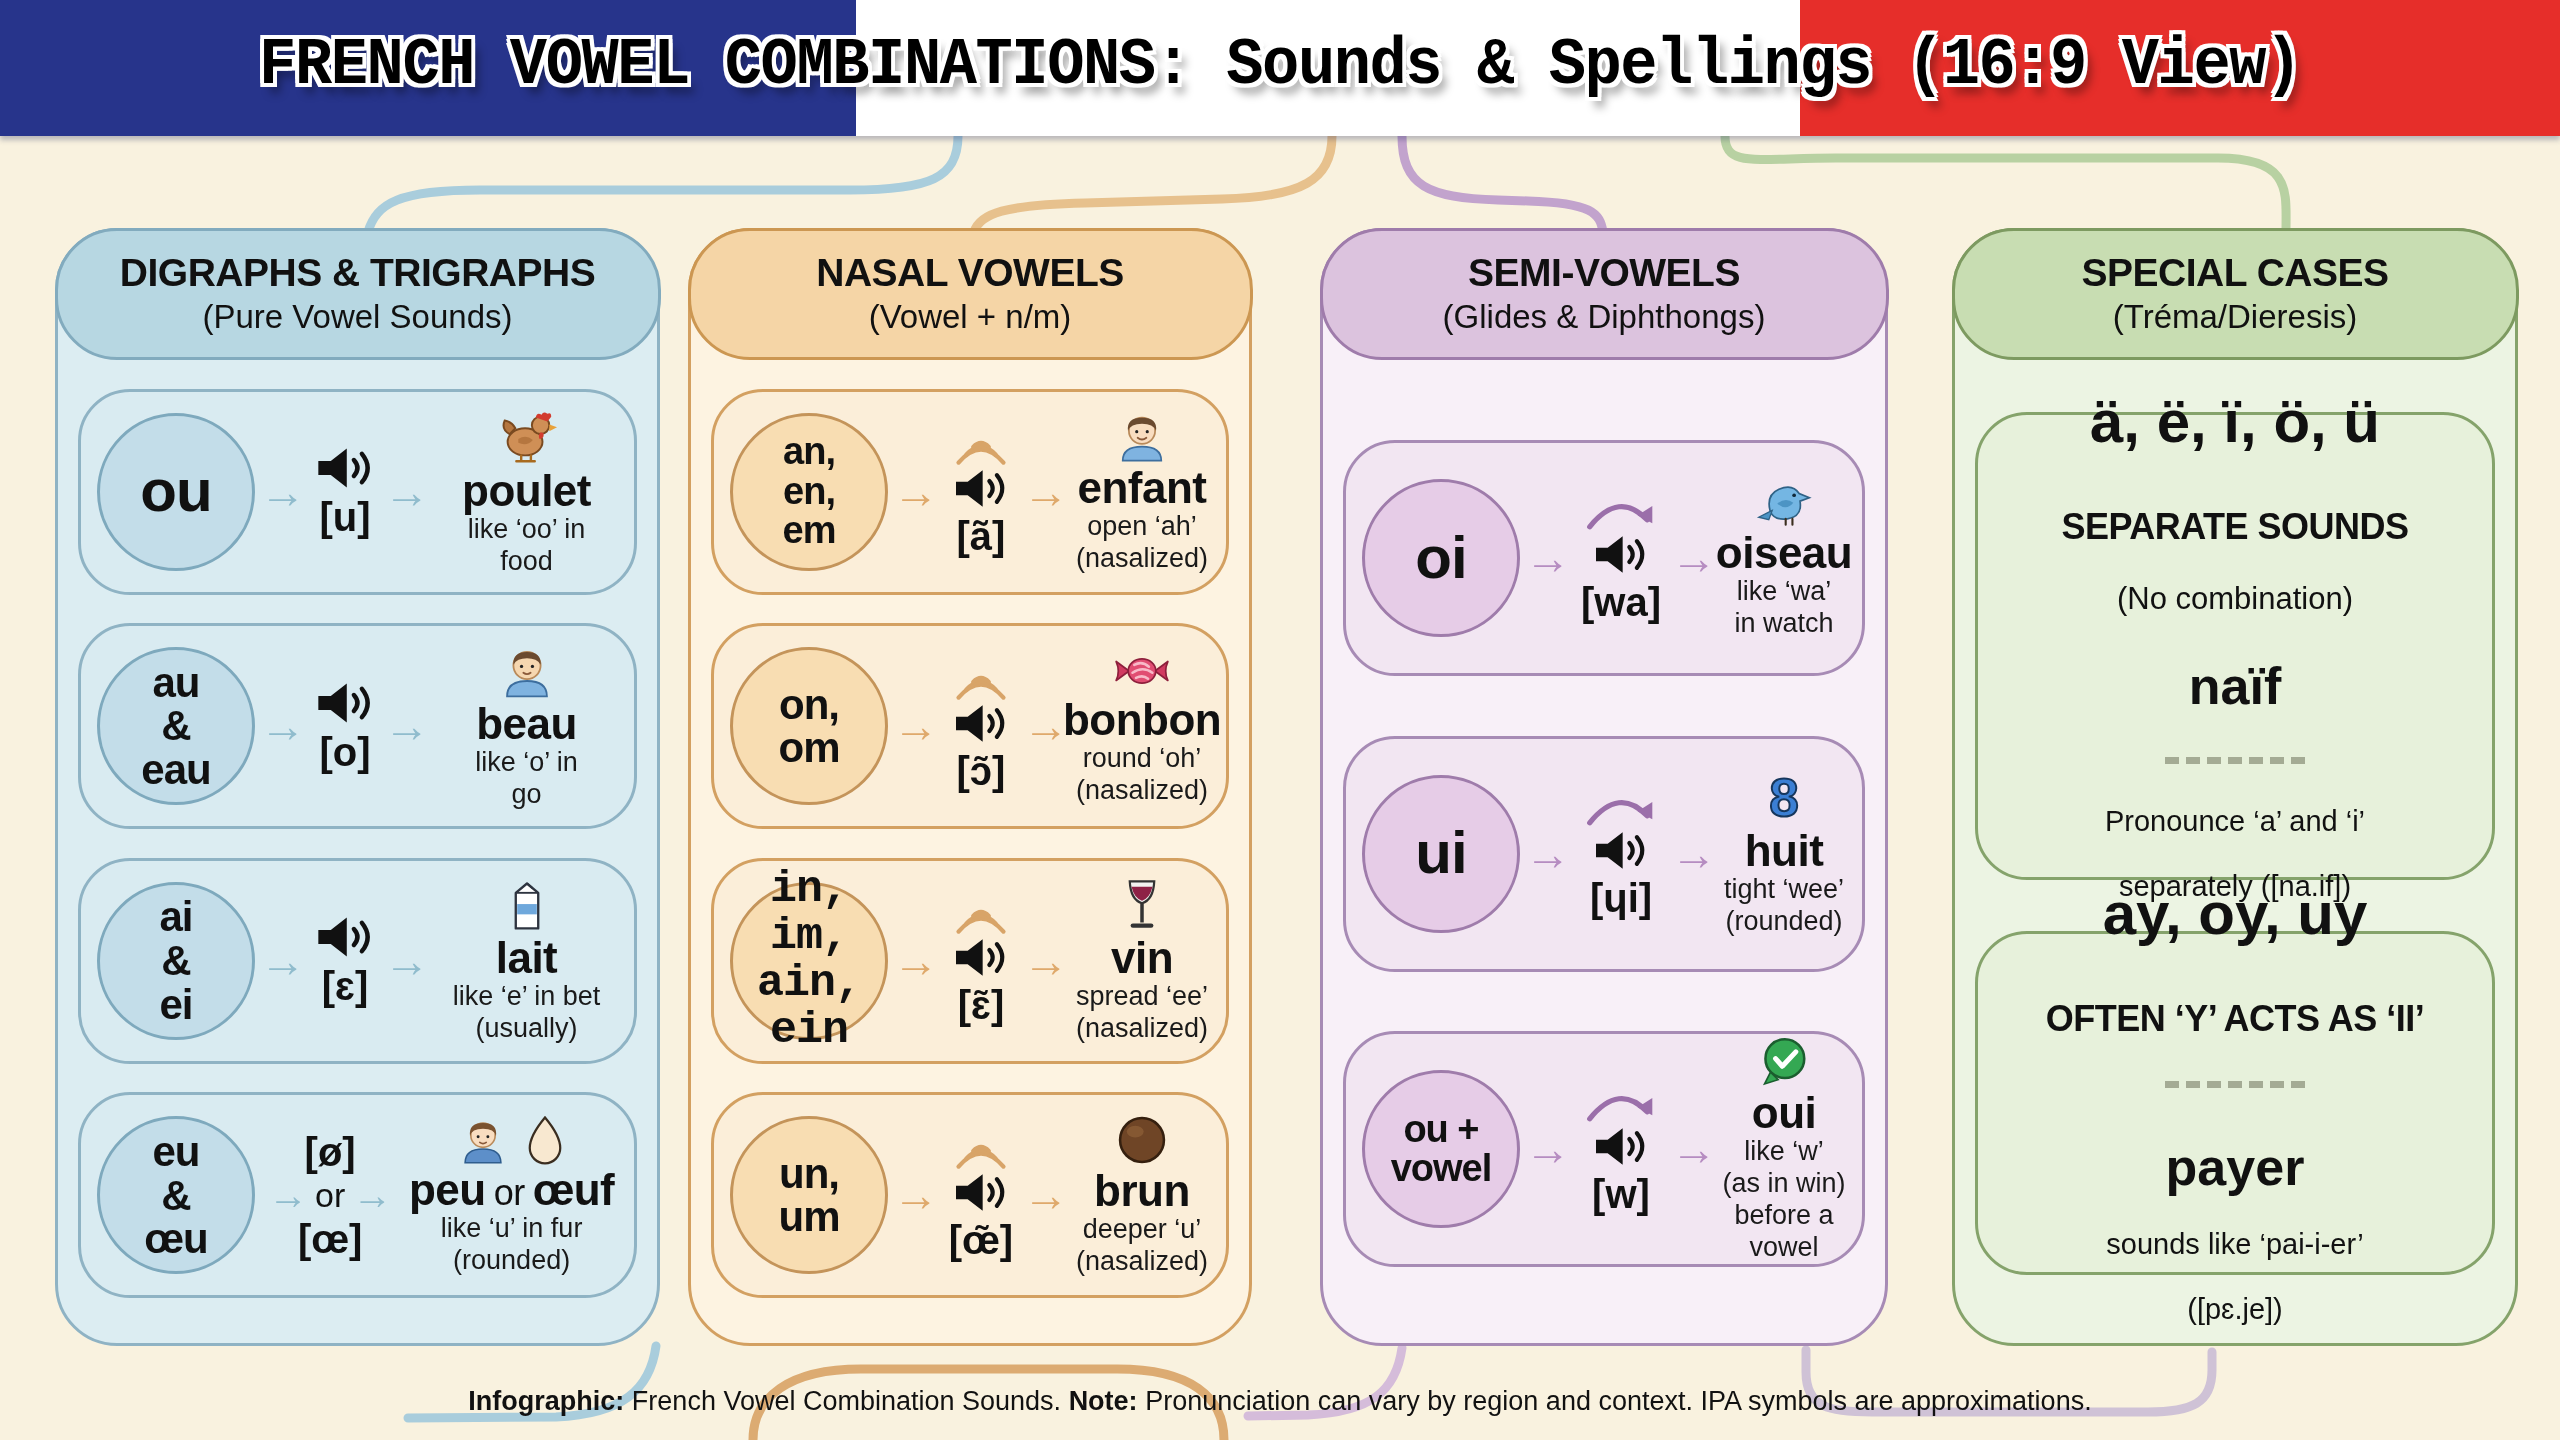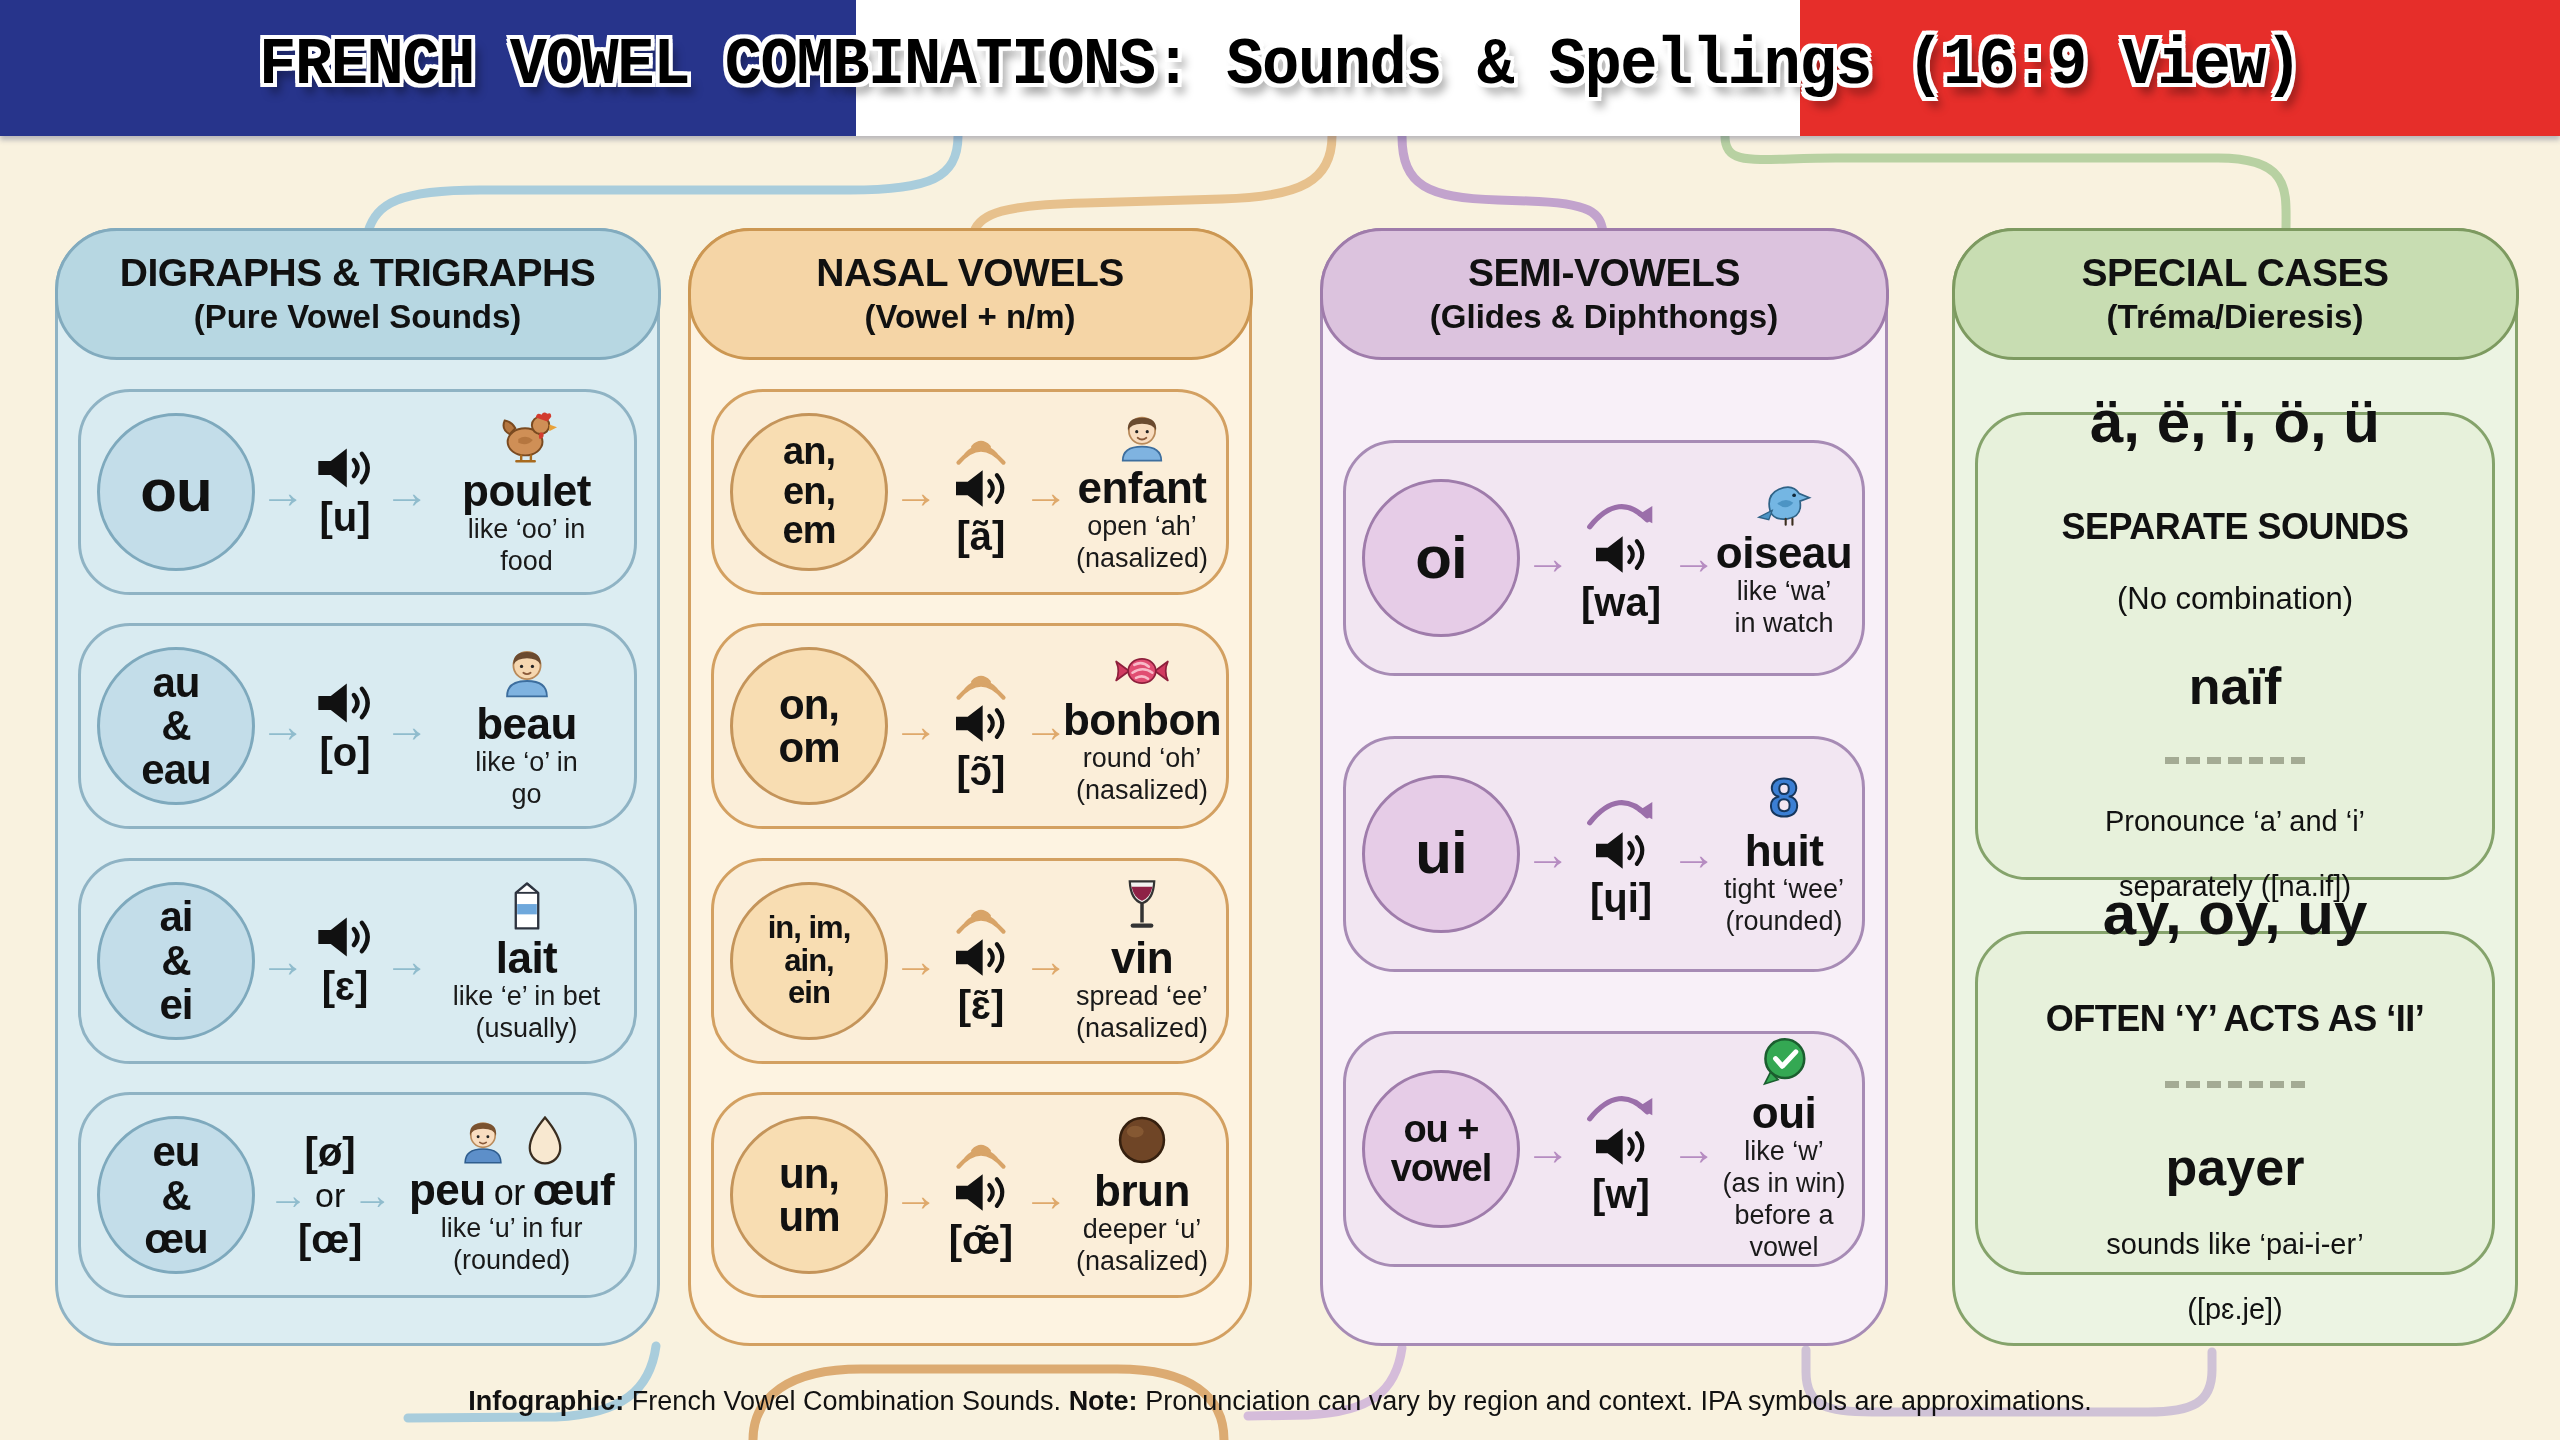--- a/index.html
+++ b/index.html
@@ -46,39 +46,39 @@
            --card:#f2e6f2; --circle:#e6cce7; --circleb:#9f7cab; --arrow:#b68cc1; }
   .col-4 { left:1952px; width:566px; --border:#85a36b; --bg:#ecf4e3; --pill:#c8ddb2; --pillb:#7d9a60;
            --card:#e7f1db; --circle:#d8e8c6; --circleb:#7d9a60; --arrow:#93ad7a; }
 
   .pill {
     flex:none; margin:-3.5px; height:132px; box-sizing:border-box;
     border-radius:62px; border:3.5px solid var(--pillb); background:var(--pill);
     display:flex; flex-direction:column; justify-content:center; text-align:center;
   }
   .pill-title { font-size:39px; font-weight:800; letter-spacing:-.5px; }
-  .pill-sub   { font-size:33px; font-weight:700; margin-top:3px; }
+  .pill-sub   { font-size:33px; font-weight:400; margin-top:3px; }
 
   .cards { flex:1; display:flex; flex-direction:column; justify-content:space-evenly;
            padding:4px 20px 16px; }
 
   .card {
     box-sizing:border-box; border:3px solid var(--border); border-radius:52px;
     background:var(--card); display:flex; align-items:center; padding:8px 16px;
   }
   .h-std { height:206px; }
   .h-semi { height:236px;padding-left:16px; }
 
   .circle {
     flex:none; width:158px; height:158px; box-sizing:border-box; border-radius:50%;
     background:var(--circle); border:3.5px solid var(--circleb);
     display:flex; align-items:center; justify-content:center; text-align:center;
     font-weight:800; white-space:pre-line; line-height:1.04; letter-spacing:-1px;
   }
-  .g-xl { font-size:60px; } .g-lg { font-size:42px; } .g-md { font-size:38px; } .g-sm { font-size:31px; }
+  .g-xl { font-size:60px; } .g-lg { font-size:42px; } .g-md { font-size:38px; } .g-sm { font-size:45px;font-family:Liberation Mono, monospace; }
 
   .arrow { flex:none; color:var(--arrow); font-size:46px; font-weight:700; line-height:1; padding:0 5px; }
   .arrow::before { content:"\2192"; }
 
   .mid { flex:none; display:flex; flex-direction:column; align-items:center; padding:0 2px; }
   .topper { height:42px; display:flex; align-items:flex-end; justify-content:center; margin-bottom:-1px; }
   .ipa { font-size:40px; font-weight:800; margin-top:2px; white-space:nowrap; }
 
   .result { flex:1; display:flex; flex-direction:column; align-items:center; text-align:center; min-width:0; }
   .icon-slot { display:flex; align-items:flex-end; justify-content:center; gap:14px; margin-bottom:2px; }

